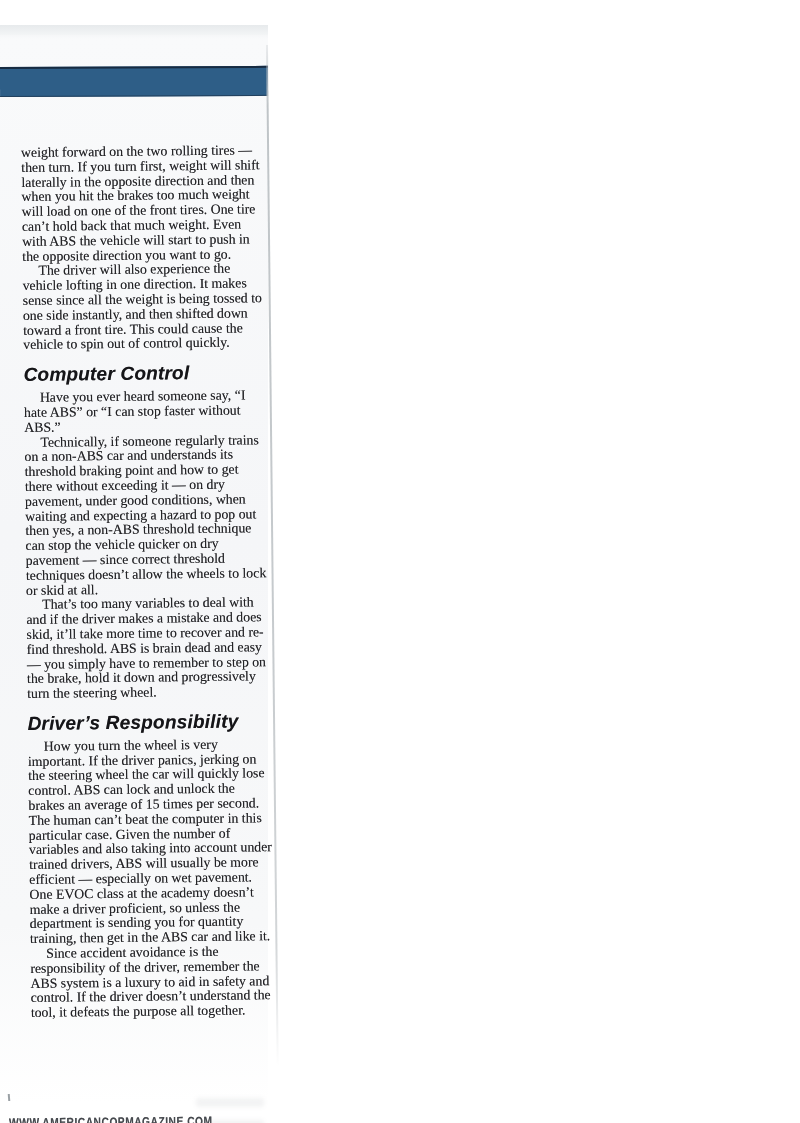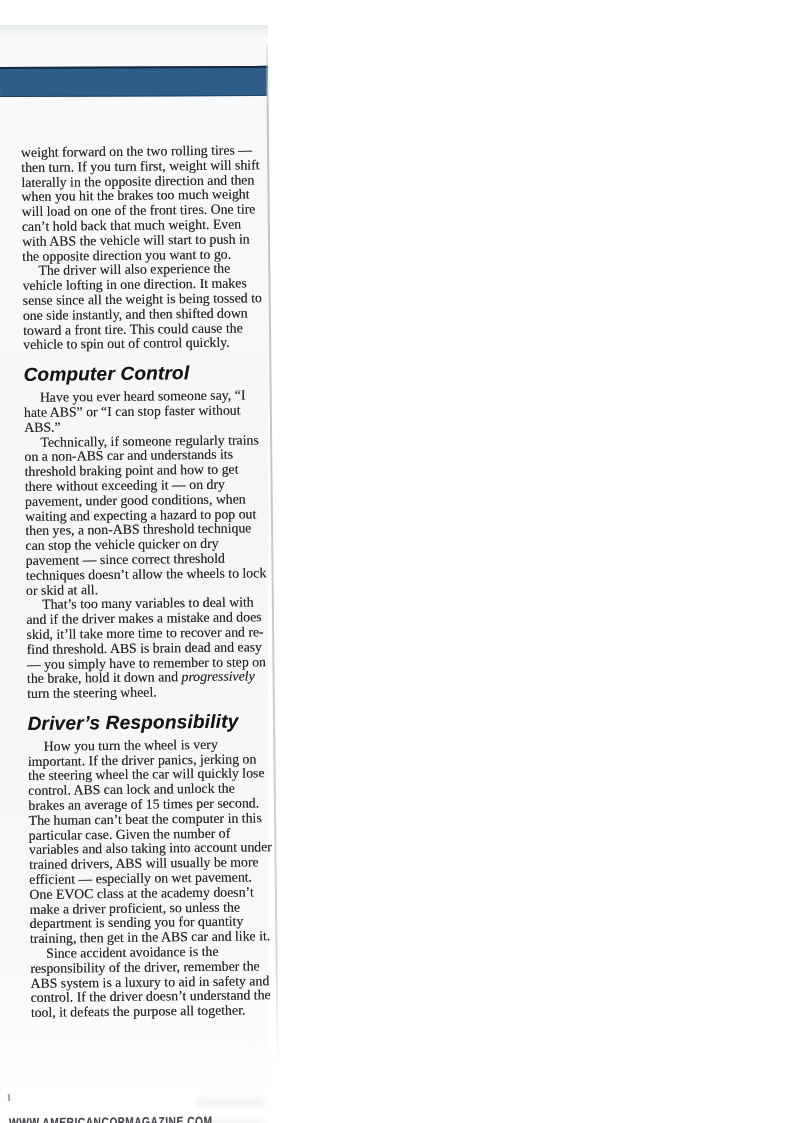--- a/index.html
+++ b/index.html
@@ -15,21 +15,21 @@
            transform:rotate(-0.25deg);transform-origin:left center;}
   .edge{position:absolute;left:266px;top:20px;width:2px;height:1022px;
         background:linear-gradient(180deg,rgba(185,190,194,0.25) 0%,#bfc4c7 6%,#c7cbce 60%,#d3d6d8 88%,rgba(211,214,216,0) 100%);
         transform:rotate(-0.6deg);transform-origin:top center;}
   .article{position:absolute;left:21px;top:121px;width:243px;
            font-size:13.8px;line-height:14.8px;color:#232326;
            text-shadow:0 0 0.5px rgba(35,35,40,0.55);
            transform:rotate(-0.65deg);transform-origin:top left;}
   .article p{margin:0;text-indent:16px;}
   .article p.noindent{text-indent:0;}
-  .article .em{font-style:italic;}
+  .article .em{}
   h2.section{font-family:"Liberation Sans", sans-serif;font-style:italic;font-weight:700;
              font-size:19px;line-height:20px;letter-spacing:0.2px;color:#151518;
              margin:12px 0 6px 0;text-indent:0;}
   .artifact{position:absolute;left:8px;top:1069px;width:2px;height:7px;background:#9aa0a4;
             transform:rotate(-4deg);}
   .footer{position:absolute;left:9px;top:1091px;color:#46494e;
           font-family:"Liberation Sans", sans-serif;font-size:12.5px;font-weight:700;
           letter-spacing:0.6px;transform:scaleX(0.82) rotate(-0.4deg);transform-origin:left top;
           text-shadow:0 0 0.5px rgba(70,73,78,0.5);}
   .smudge{position:absolute;background:#8a9096;filter:blur(2px);opacity:0.10;border-radius:2px;}

